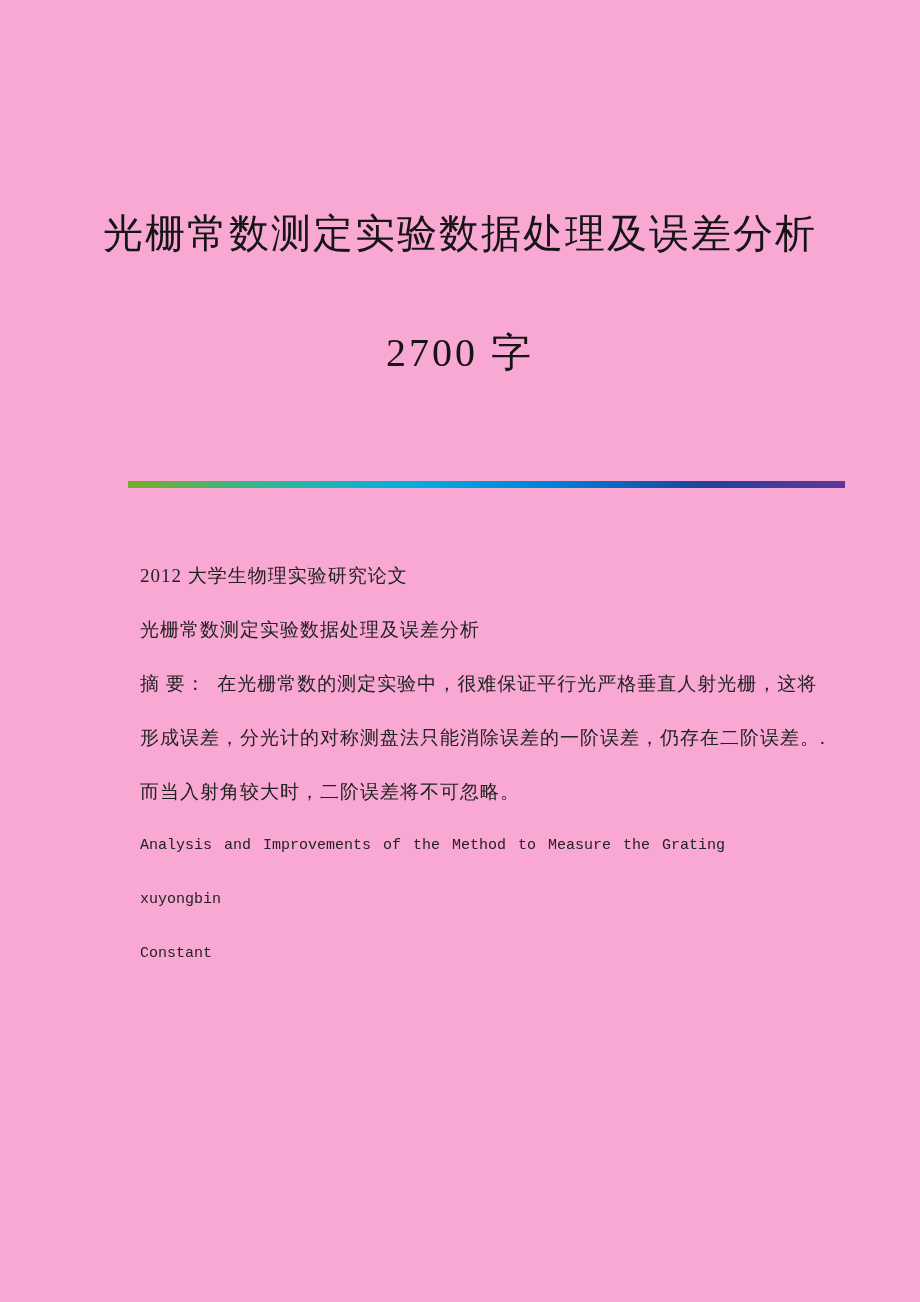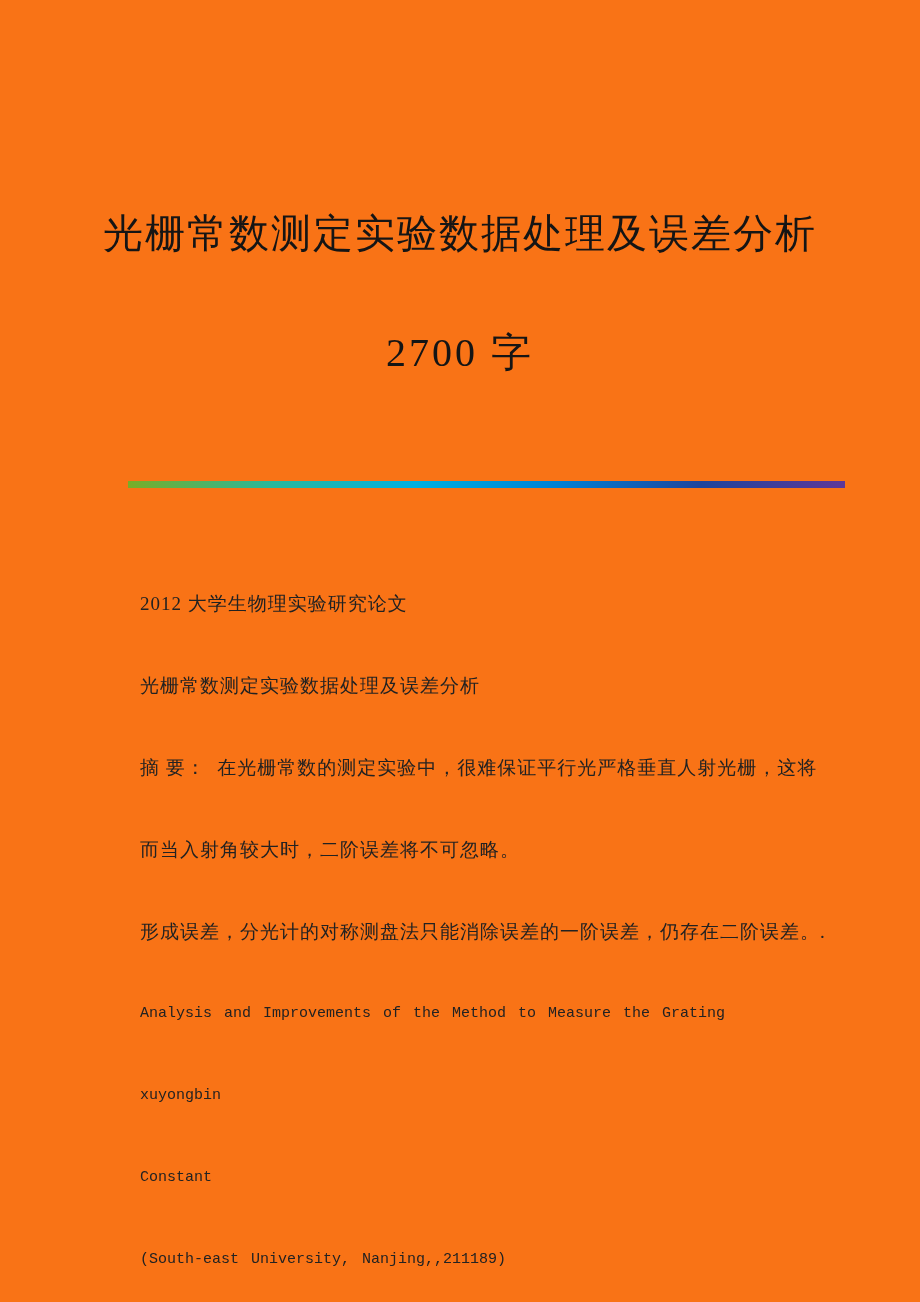--- a/index.html
+++ b/index.html
@@ -4,21 +4,21 @@
 <style>
   html, body {
     margin: 0;
     padding: 0;
     background: #ffffff;
   }
   .page {
     position: relative;
     width: 920px;
     height: 1302px;
-    background: #f97316;
+    background: #f9a8d4;
     overflow: hidden;
     font-family: "Liberation Serif", "DejaVu Serif", serif;
     color: #1c1c1c;
   }
   .doc-title {
     position: absolute;
     left: 0;
     width: 920px;
     text-align: center;
     font-size: 40px;
@@ -40,21 +40,20 @@
     position: absolute;
     left: 140px;
     top: 562px;
     width: 680px;
   }
   .line {
     height: 54px;
     line-height: 28px;
     white-space: pre;
     overflow: visible;
-    margin-top: 28px;
   }
   .line.zh {
     font-family: "Liberation Serif", "DejaVu Serif", serif;
     font-size: 19px;
     letter-spacing: 1px;
     color: #222222;
   }
   .line.en {
     font-family: "Liberation Mono", "DejaVu Sans Mono", monospace;
     font-size: 15px;
@@ -70,21 +69,20 @@
   <div class="doc-title line1">光栅常数测定实验数据处理及误差分析</div>
 
   <div class="doc-title line2">2700 字</div>
 
   <div class="divider" style="background: linear-gradient(90deg, rgb(121, 173, 39), rgb(42, 184, 154), rgb(0, 176, 224), rgb(0, 128, 212), rgb(31, 68, 156), rgb(95, 55, 152));"></div>
 
   <div class="body-block">
     <div class="line zh">2012 大学生物理实验研究论文</div>
     <div class="line zh">光栅常数测定实验数据处理及误差分析</div>
     <div class="line zh">摘 要：  在光栅常数的测定实验中，很难保证平行光严格垂直人射光栅，这将</div>
+    <div class="line zh">形成误差，分光计的对称测盘法只能消除误差的一阶误差，仍存在二阶误差。.</div>
     <div class="line zh">而当入射角较大时，二阶误差将不可忽略。</div>
-    <div class="line zh">形成误差，分光计的对称测盘法只能消除误差的一阶误差，仍存在二阶误差。.</div>
     <div class="line en">Analysis and Improvements of the Method to Measure the Grating</div>
     <div class="line en">xuyongbin</div>
     <div class="line en">Constant</div>
-    <div class="line en">(South-east University, Nanjing,,211189)</div>
   </div>
 
 </div>
 
 </body></html>

